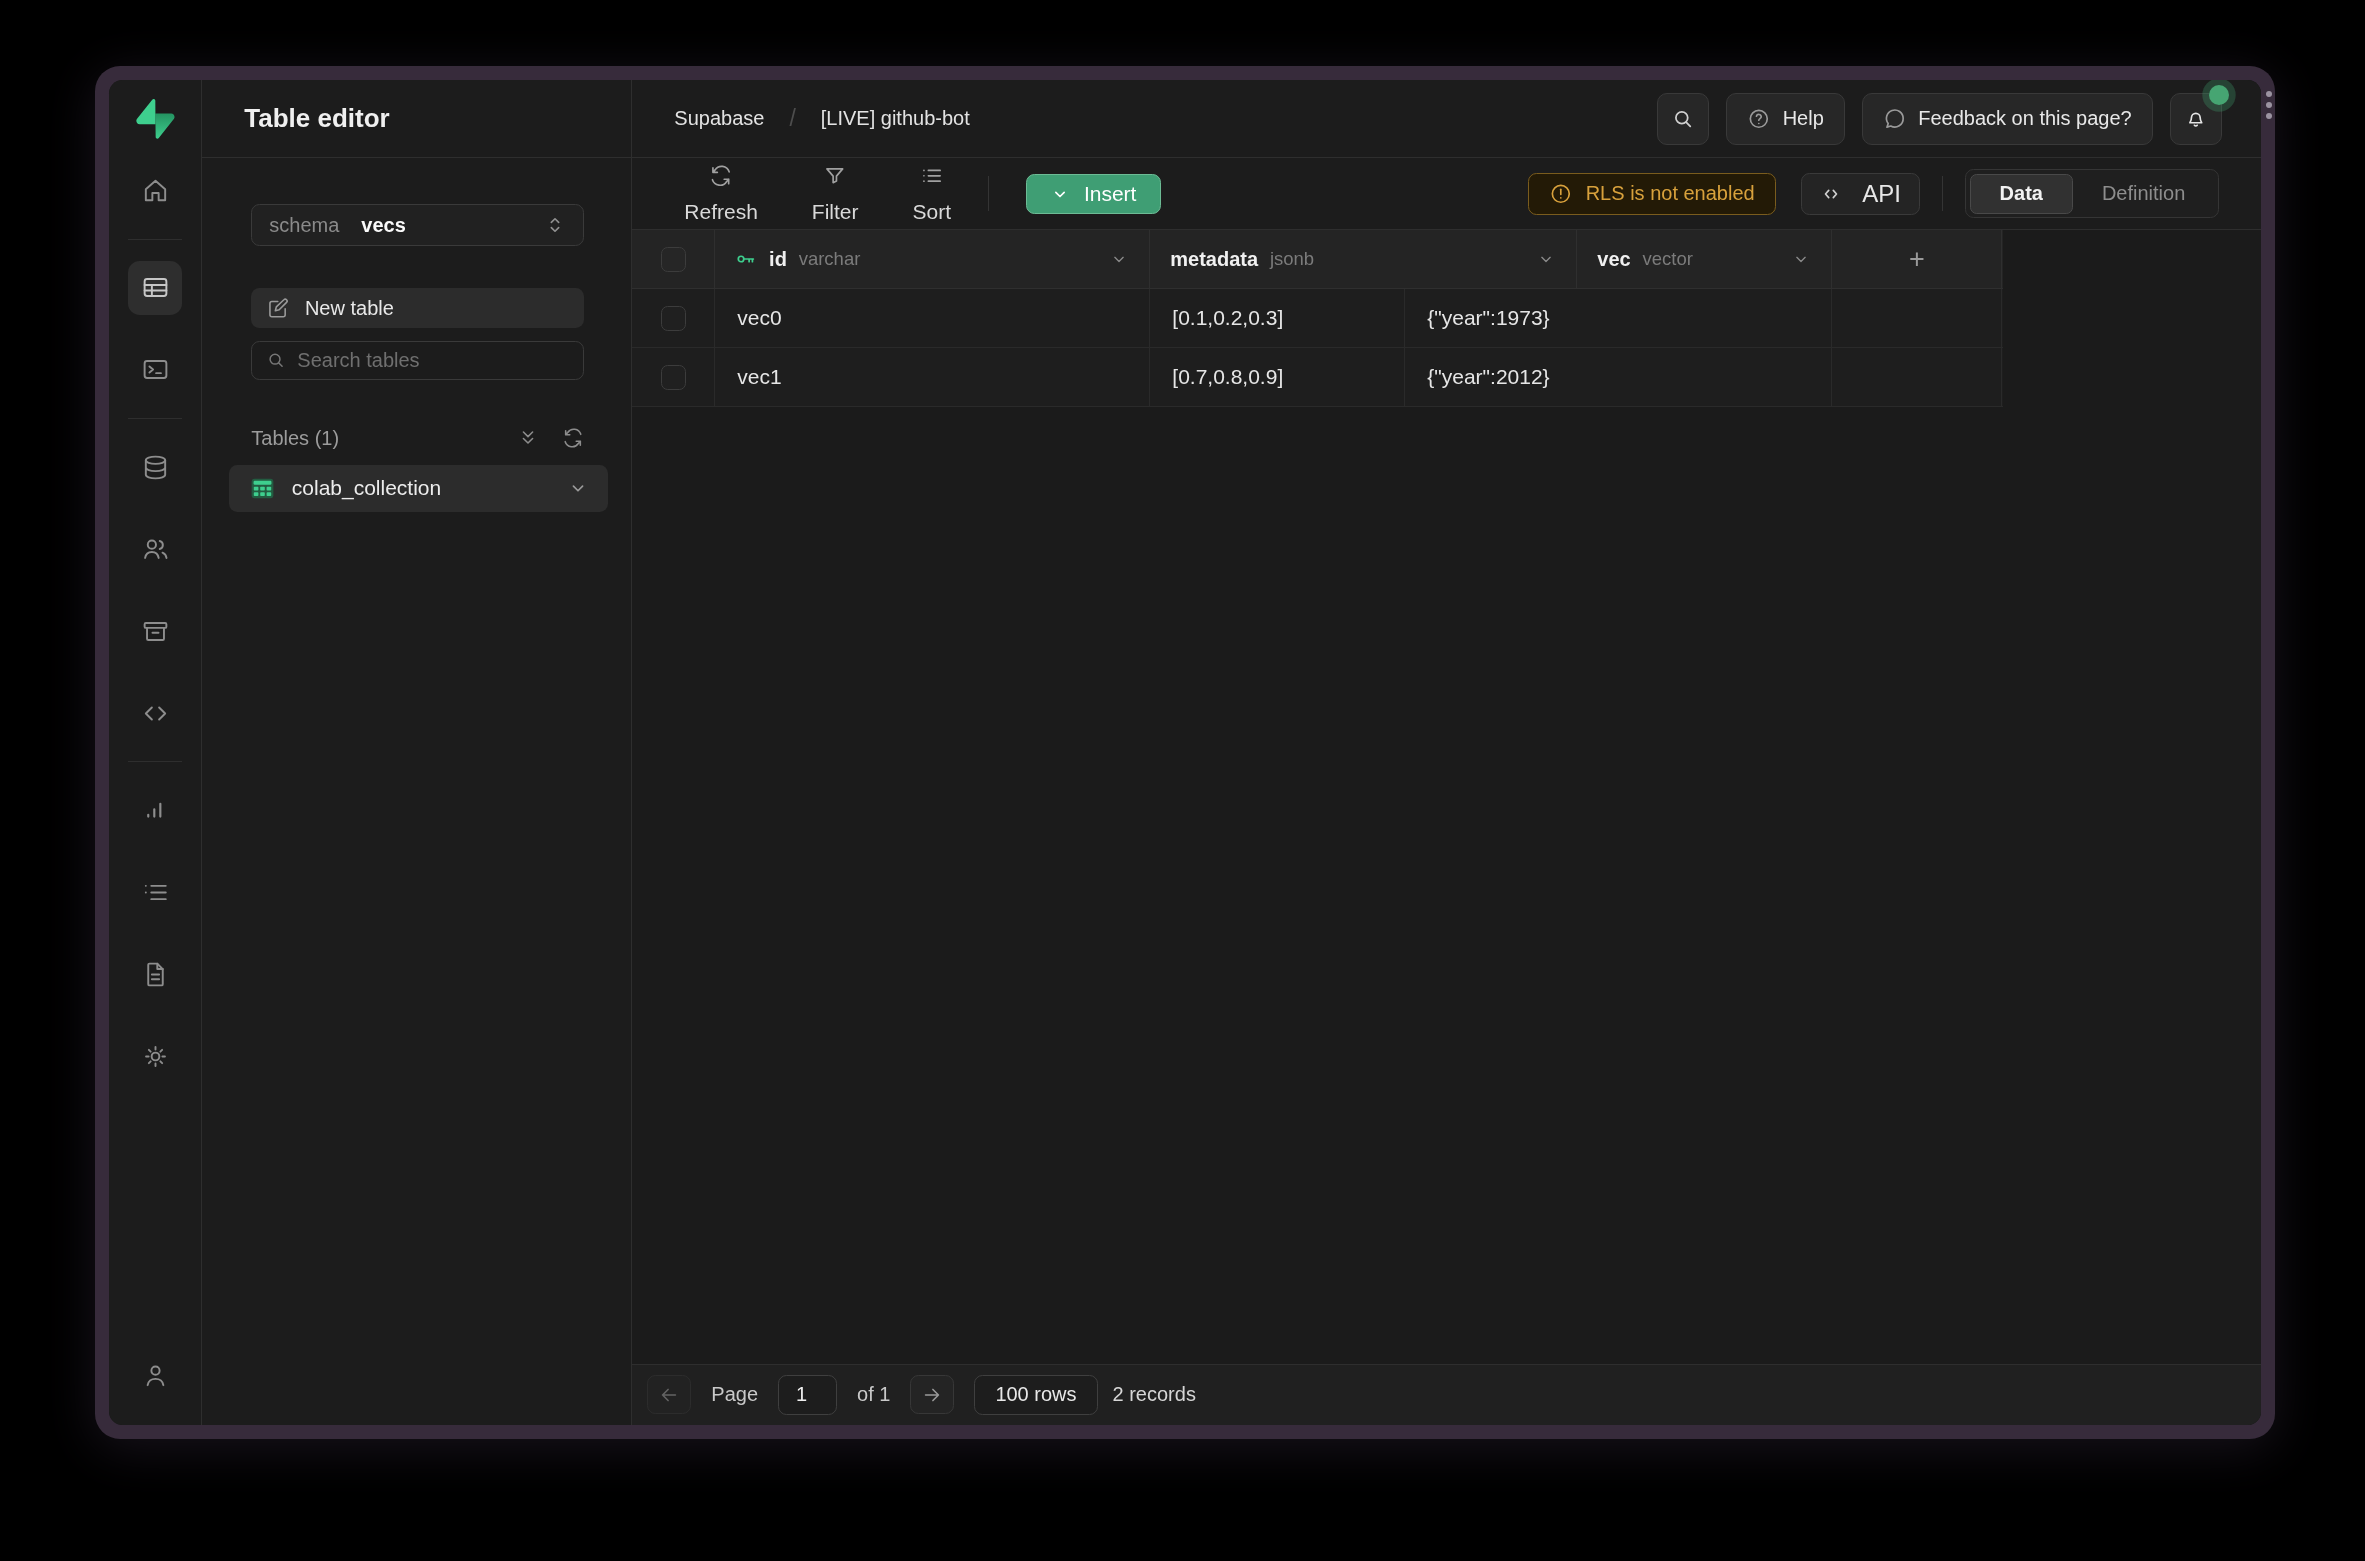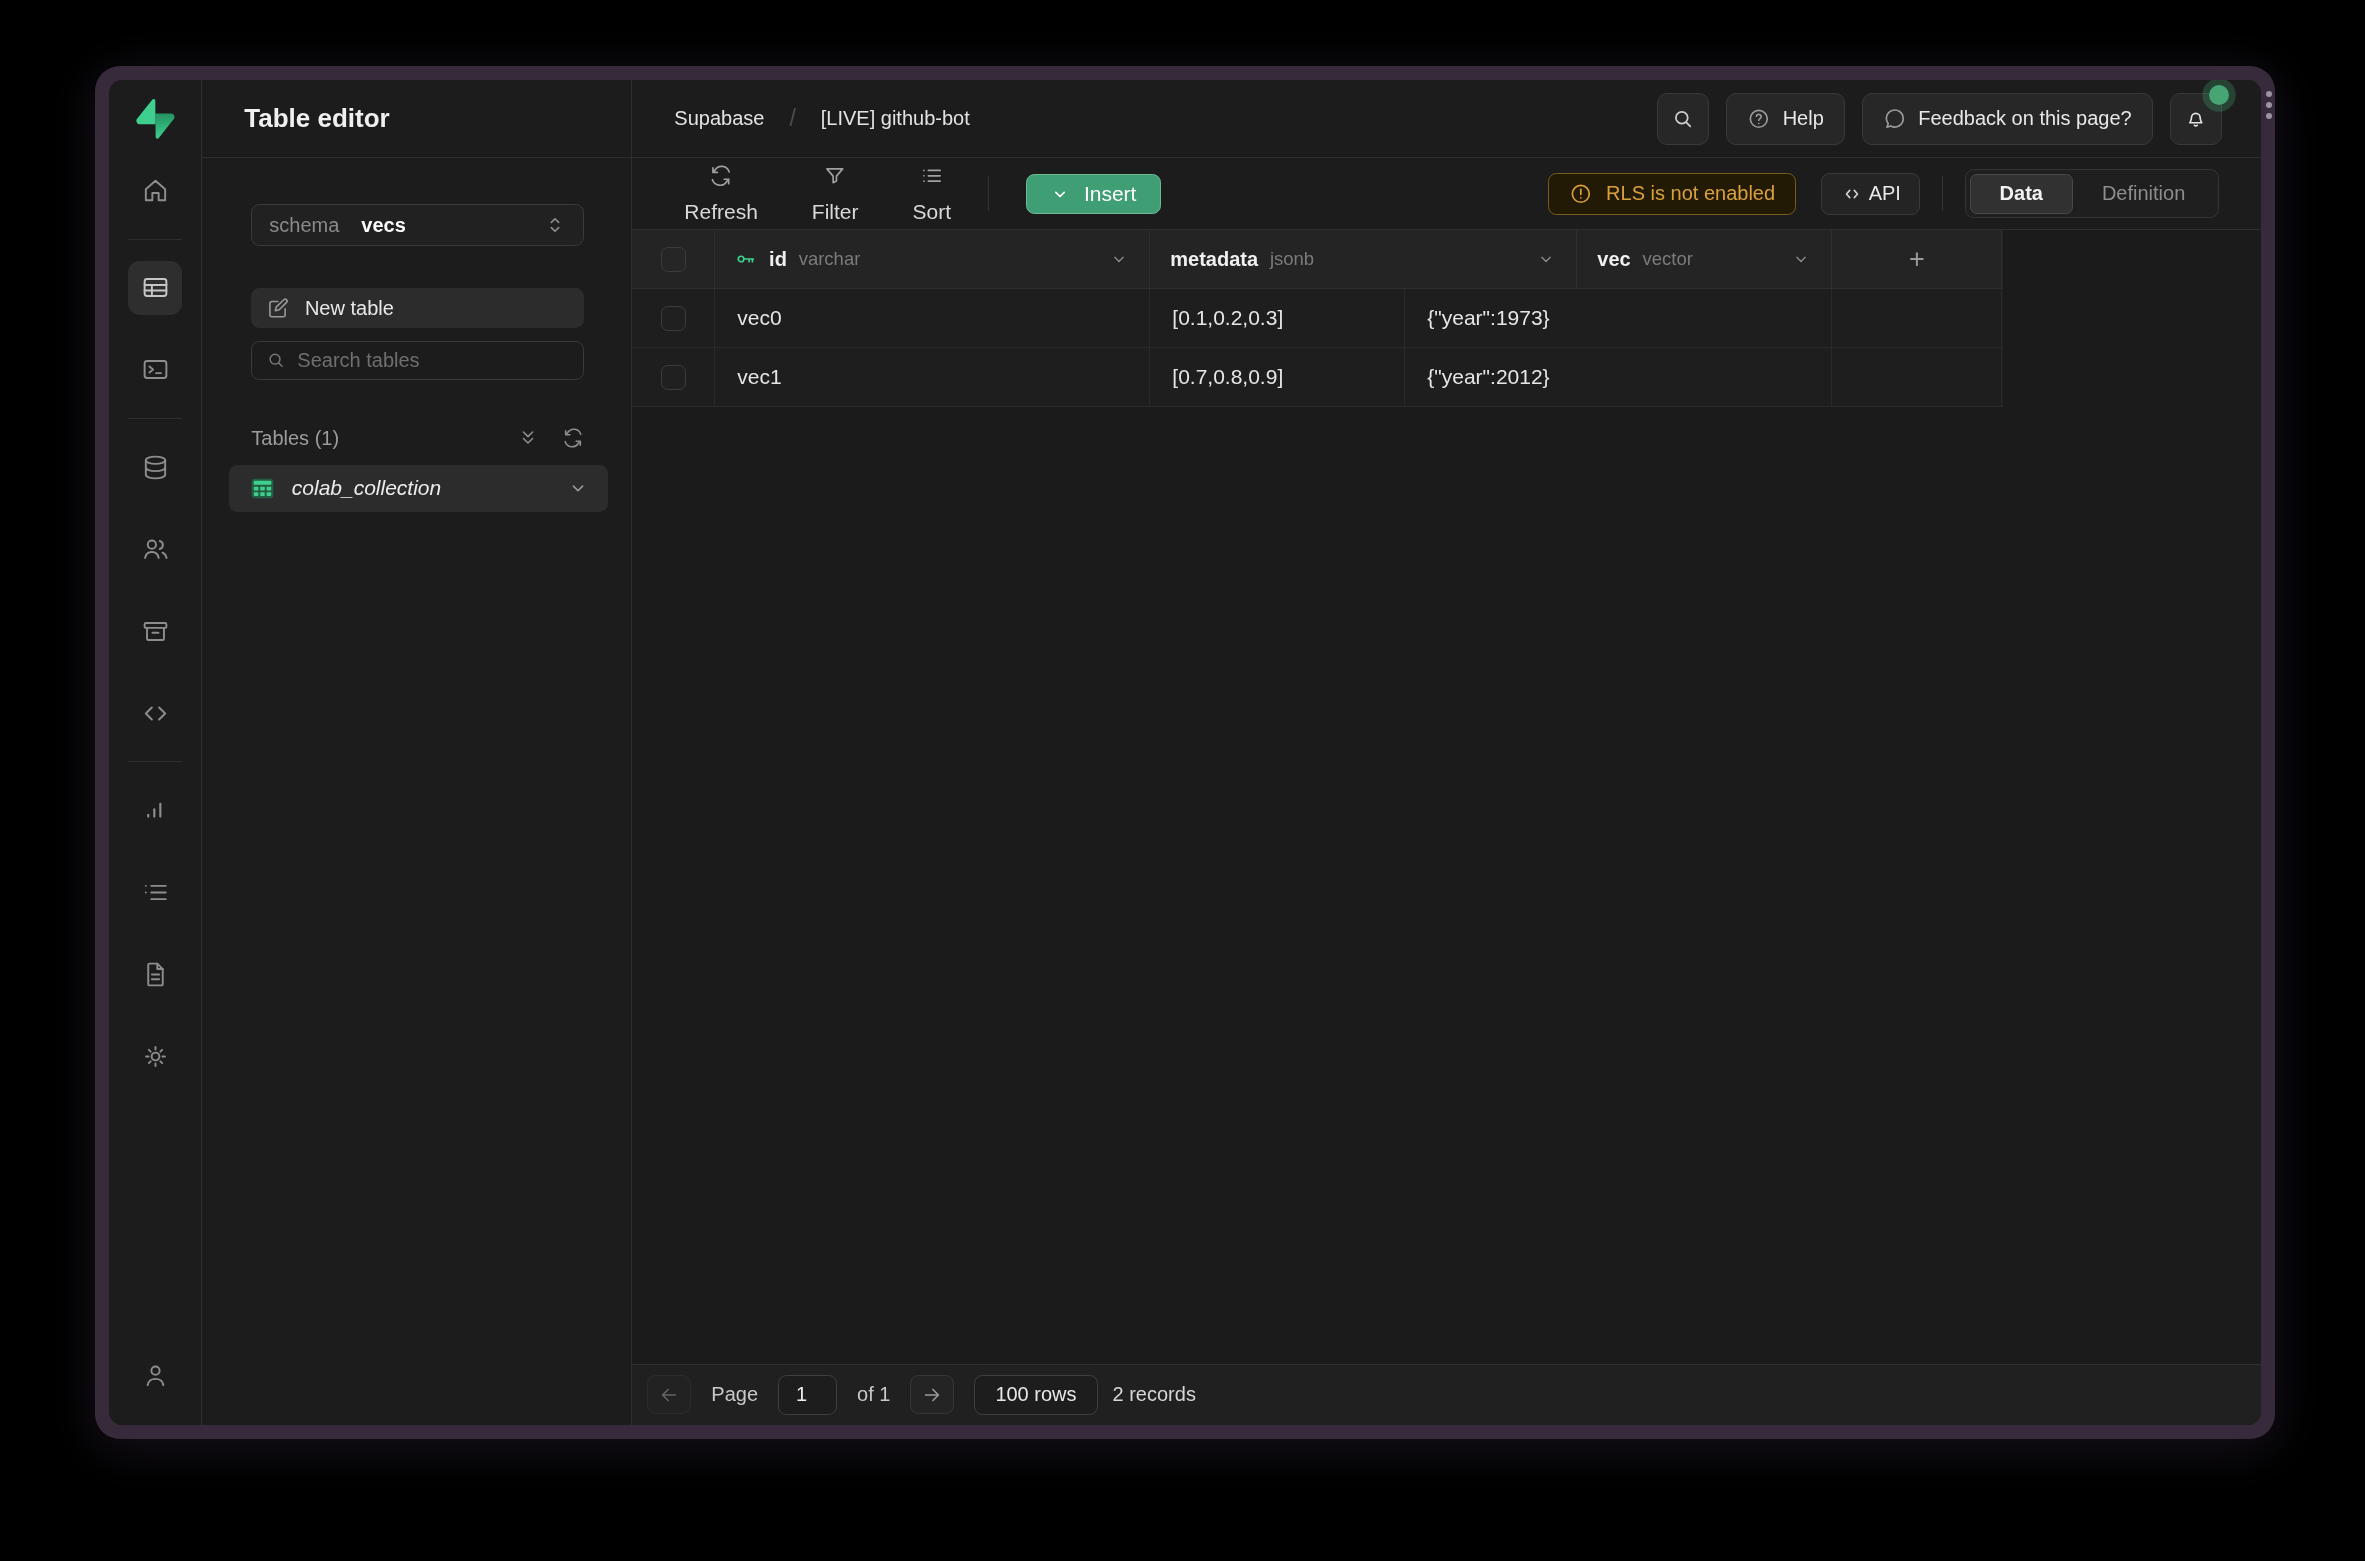--- a/index.html
+++ b/index.html
@@ -44,21 +44,21 @@
                    color:#e8e8e8; font-size:20px; cursor:pointer; }
   .search-tables { margin-top:12.6px; height:39px; border:0.8px solid #3a3a3a; border-radius:8.4px;
                    display:flex; align-items:center; padding:0 13.5px; gap:11.8px; background:transparent; }
   .search-tables input { background:transparent; border:none; outline:none; color:#cfcfcf;
                          font-size:20px; width:100%; font-family:inherit; }
   .search-tables input::placeholder { color:#6f6f6f; }
   .tables-heading { margin-top:47px; display:flex; align-items:center; color:#9c9c9c; font-size:20px; }
   .heading-icons { margin-left:auto; display:flex; align-items:center; gap:23.6px; color:#8d8d8d; }
   .table-item { margin-top:15px; margin-left:-22px; margin-right:-23.6px; height:47px;
                 background:#2c2c2c; border-radius:8.4px; display:flex; align-items:center;
-                padding:0 18.5px; gap:15px; color:#ececec; font-size:21px; cursor:pointer;font-style:italic; }
+                padding:0 18.5px; gap:15px; color:#ececec; font-size:21px; cursor:pointer; }
   .table-item .chev { margin-left:auto; color:#9a9a9a; }
 
   
   .main { flex:1; min-width:0; display:flex; flex-direction:column; background:#1b1b1b; }
   .main-header { height:78px; flex:none; background:#1c1c1c; border-bottom:0.8px solid #2e2e2e;
                  display:flex; align-items:center; padding:0 39px 0 42px; }
   .breadcrumb { display:flex; align-items:center; gap:25px; font-size:20px; color:#e3e3e3; }
   .crumb-sep { color:#4d4d4d; font-size:23px; }
   .header-actions { margin-left:auto; display:flex; align-items:center; gap:17px; }
   .hbtn { height:52px; background:#272727; border:0.8px solid #393939; border-radius:10px;
@@ -78,22 +78,22 @@
   .tbtn .ticon { color:#a0a0a0; }
   .toolbar-divider { width:0.8px; height:35px; background:#343434; margin:0 37px; }
   .insert-btn { height:40px; background:#3f9e74; border:0.8px solid #6dbb95; border-radius:8.4px;
                 display:flex; align-items:center; gap:13.5px; padding:0 23.6px;
                 color:#fff; font-size:21px; cursor:pointer; }
   .toolbar-right { margin-left:auto; display:flex; align-items:center; }
   .rls-pill { height:42px; border:0.8px solid #7a5c1d; background:#231a06; border-radius:8.4px;
               display:flex; align-items:center; gap:13.5px; padding:0 20px;
               color:#d8a13c; font-size:20px; }
   .api-btn { margin-left:25px; height:42px; border:0.8px solid #3a3a3a; background:#242424;
-             border-radius:8.4px; display:flex; align-items:center; gap:6px; padding:0 18.5px;
-             color:#e8e8e8; font-size:20px; cursor:pointer; }
+             border-radius:8.4px; display:flex; align-items:center; gap:20px; padding:0 18.5px;
+             color:#e8e8e8; font-size:24px; cursor:pointer; }
   .seg-divider { width:0.8px; height:35px; background:#343434; margin:0 22px; }
   .segmented { height:49px; border:0.8px solid #353535; background:#1f1f1f; border-radius:8.4px;
                display:flex; align-items:center; padding:0 3.4px; }
   .seg-item { height:40px; display:flex; align-items:center; padding:0 29px; font-size:20px;
               color:#8d8d8d; border-radius:6.7px; cursor:pointer; }
   .seg-item.active { background:#313131; border:0.8px solid #494949; color:#f2f2f2; font-weight:700; }
 
   
   .grid { width:1371px; flex:none; }
   .grid-header { display:flex; height:59px; background:#242424; border-bottom:0.8px solid #2f2f2f; }

